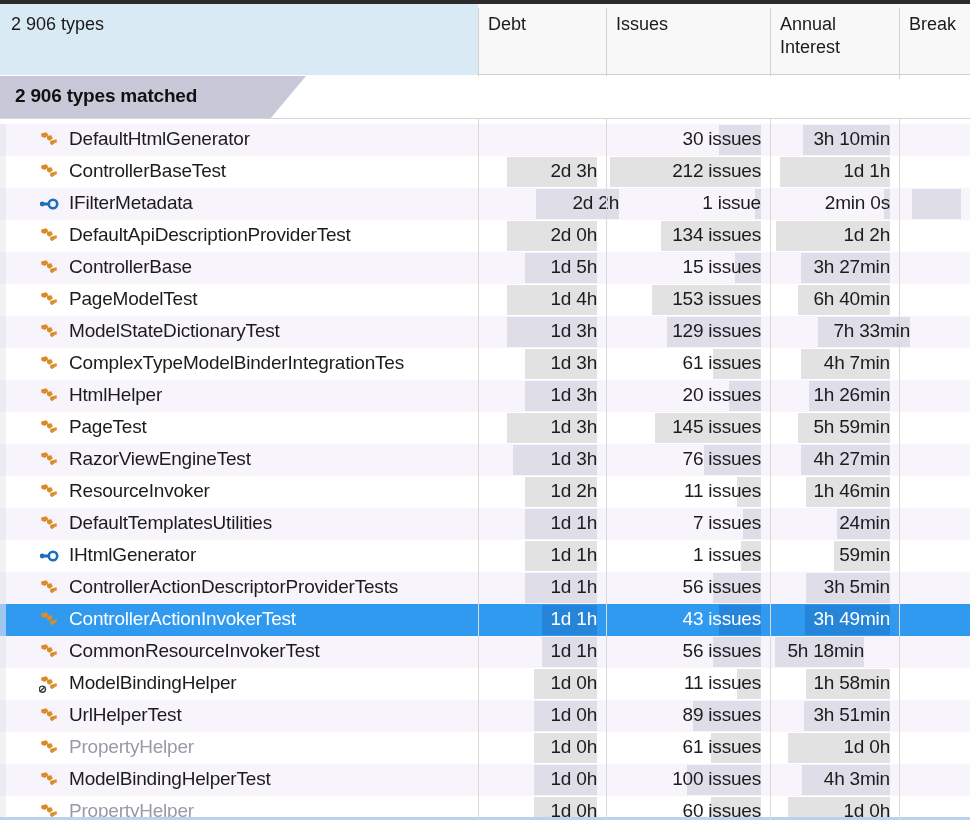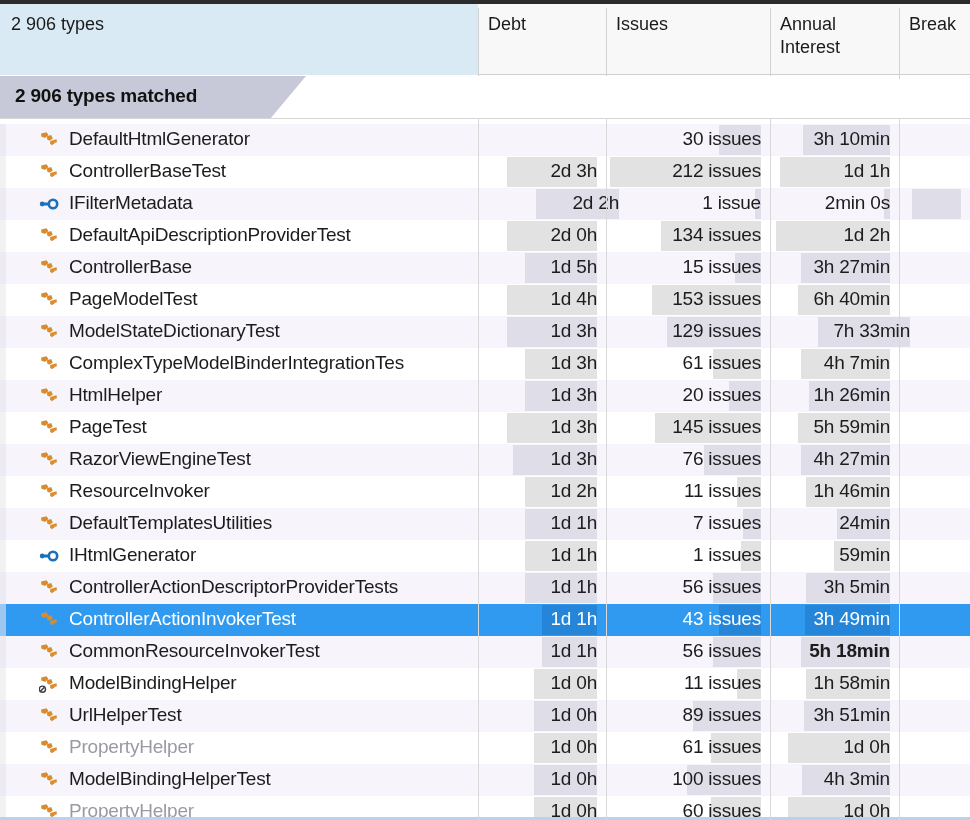--- a/index.html
+++ b/index.html
@@ -674,21 +674,21 @@
             <span class="name-text">CommonResourceInvokerTest</span>
           </div>
           <div class="cell" style="left: 478px; width: 128px;">
             <div class="cell-bg" style="width: 55px; left: 64px;"></div>
             <span class="cell-val">1d  1h</span>
           </div>
           <div class="cell" style="left: 606px; width: 164px;">
             <div class="cell-bg" style="width: 48px; left: 107px;"></div>
             <span class="cell-val">56 issues</span>
           </div>
-          <div class="cell" style="left: 770px; width: 129px; font-weight: bold;">
+          <div class="cell" style="left: 744px; width: 129px;">
             <div class="cell-bg" style="width: 89px; left: 31px;"></div>
             <span class="cell-val">5h  18min</span>
           </div>
           <div class="cell" style="left: 899px; width: 71px;">
             <span class="cell-val"></span>
           </div>
         </div>
         <div class="row even" style="top: 549px;">
           <div class="row-marker"></div>
           <div class="cell-name">

